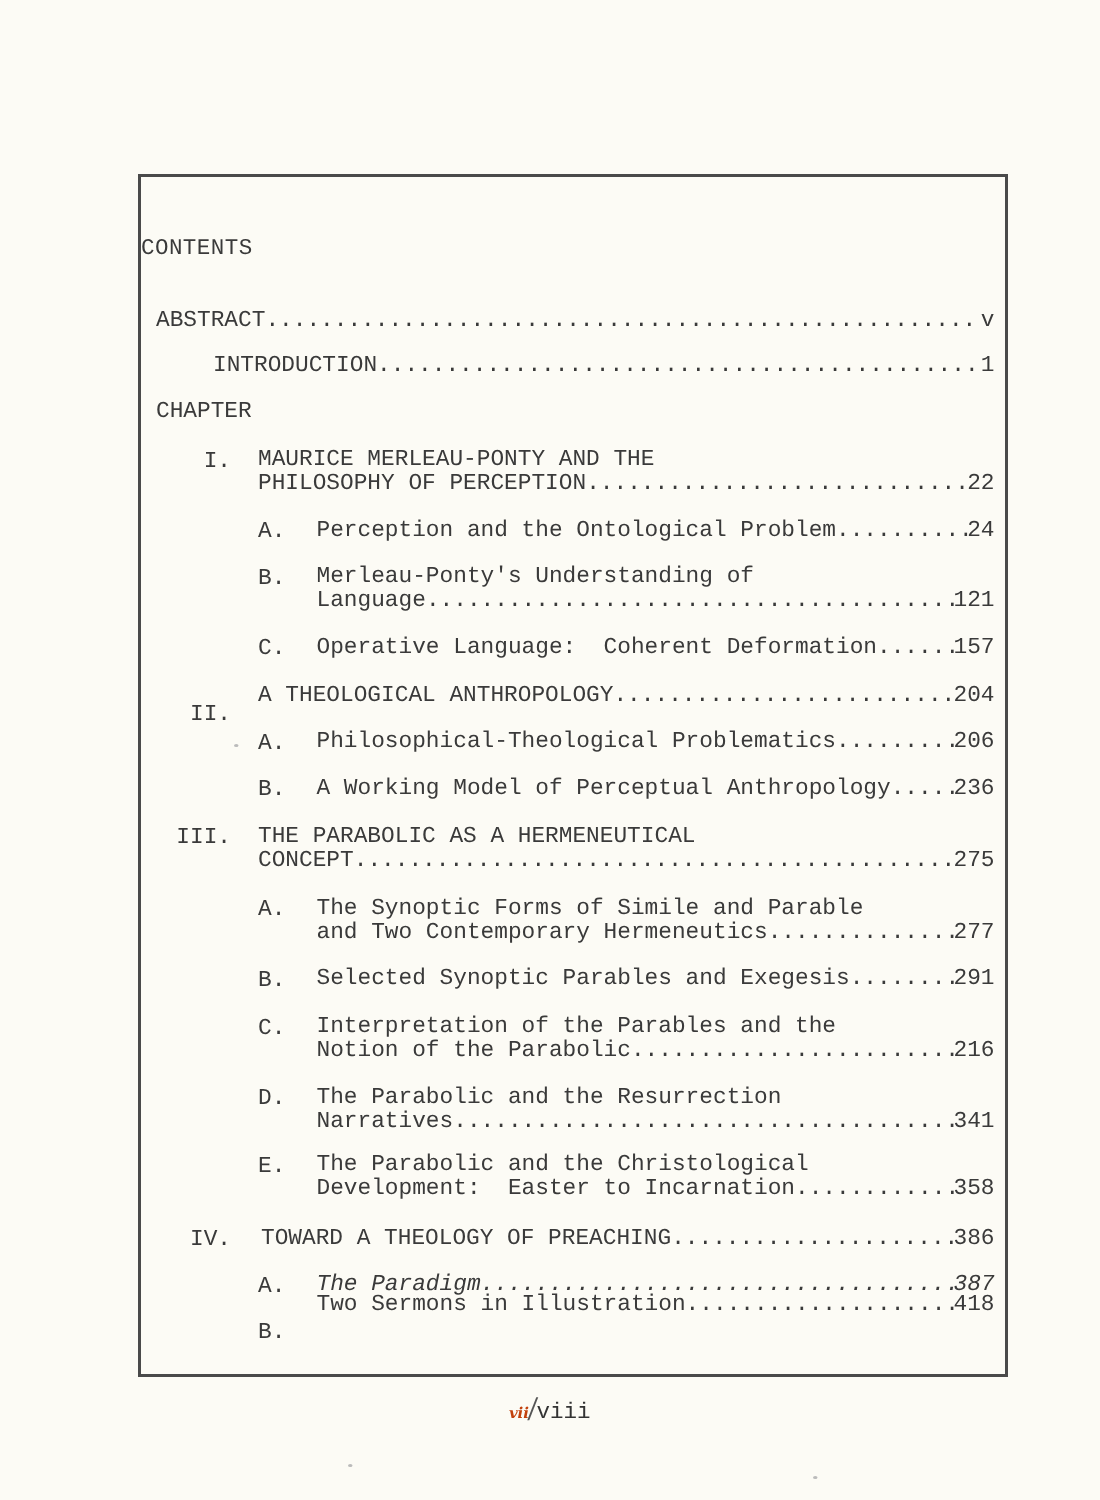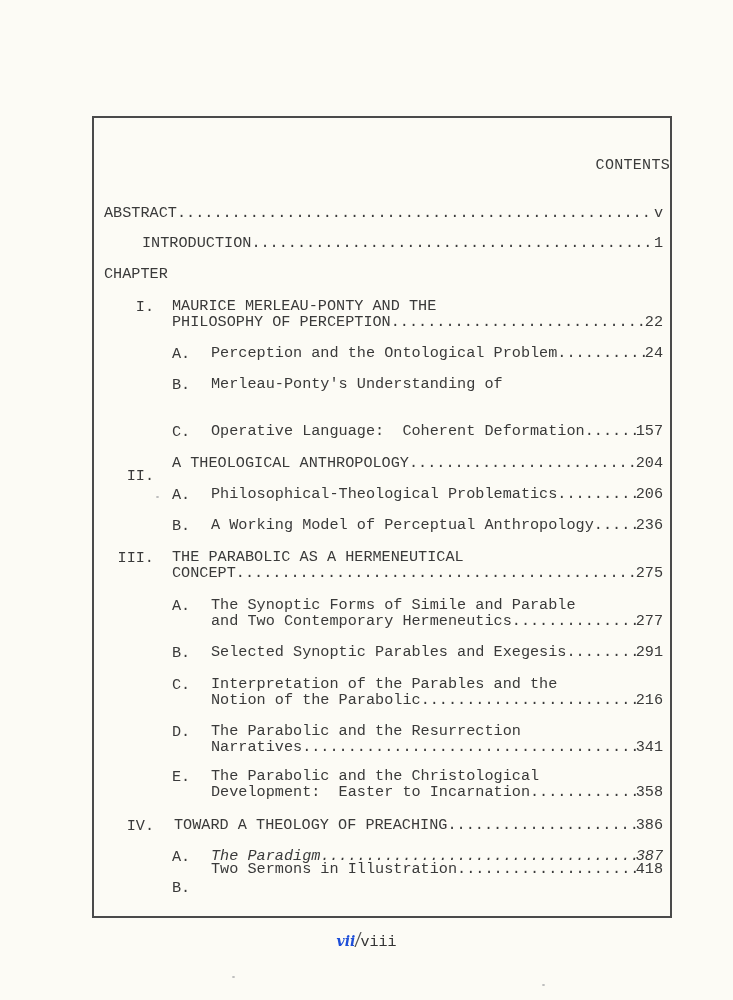--- a/index.html
+++ b/index.html
@@ -15,21 +15,21 @@
     position: absolute;
     left: 92px; top: 116px;
     width: 576px; height: 798px;
     border: 2px solid #4a4a4a;
     box-sizing: content-box;
   }
   .title {
     position: absolute;
     left: 0; right: 0;
     top: 40px;
-    text-align: right;
+    text-align: left;
     font-size: 15px;
     letter-spacing: 0.3px;
     line-height: 16px;
   }
   .num {
     position: absolute;
     text-align: right;
     white-space: pre;
     font-size: 15.2px;
     line-height: 16px;
@@ -58,22 +58,22 @@
     left: 0; right: 0;
     top: 933px;
     text-align: center;
     font-size: 15px;
     color: #333;
   }
   .pagenum .hand {
     font-family: "DejaVu Serif", serif;
     font-style: italic;
     font-weight: bold;
-    font-size: 14px;
-    color: #1d4ed8;
+    font-size: 10px;
+    color: #c2410c;
   }
   .pagenum .slash {
     display: inline-block;
     color: #555;
     transform: scaleY(1.4);
     margin: 0 -2px;
   }
   .smudge {
     position: absolute;
     width: 3px; height: 2px;
@@ -106,20 +106,21 @@
   </div>
 
   <div class="num" style="left:78px; width:20px; text-align:left; top:228px;">A.</div>
   <div class="entry" style="left:117px; top:228px;">
     <span class="l2"><span class="txt">Perception and the Ontological Problem</span><span class="dots"></span><span class="pg">24</span></span>
   </div>
 
   <div class="num" style="left:78px; width:20px; text-align:left; top:259px;">B.</div>
   <div class="entry" style="left:117px; top:259px;">
     <span class="l1">Merleau-Ponty's Understanding of</span>
+    <span class="l2"><span class="txt">Language</span><span class="dots"></span><span class="pg">121</span></span>
   </div>
 
   <div class="num" style="left:78px; width:20px; text-align:left; top:306px;">C.</div>
   <div class="entry" style="left:117px; top:306px;">
     <span class="l2"><span class="txt">Operative Language:  Coherent Deformation</span><span class="dots"></span><span class="pg">157</span></span>
   </div>
 
   <div class="num" style="left:20px; width:40px; top:338px;margin-top:12px;">II.</div>
   <div class="entry" style="left:78px; top:338px;">
     <span class="l2"><span class="txt">A THEOLOGICAL ANTHROPOLOGY</span><span class="dots"></span><span class="pg">204</span></span>

